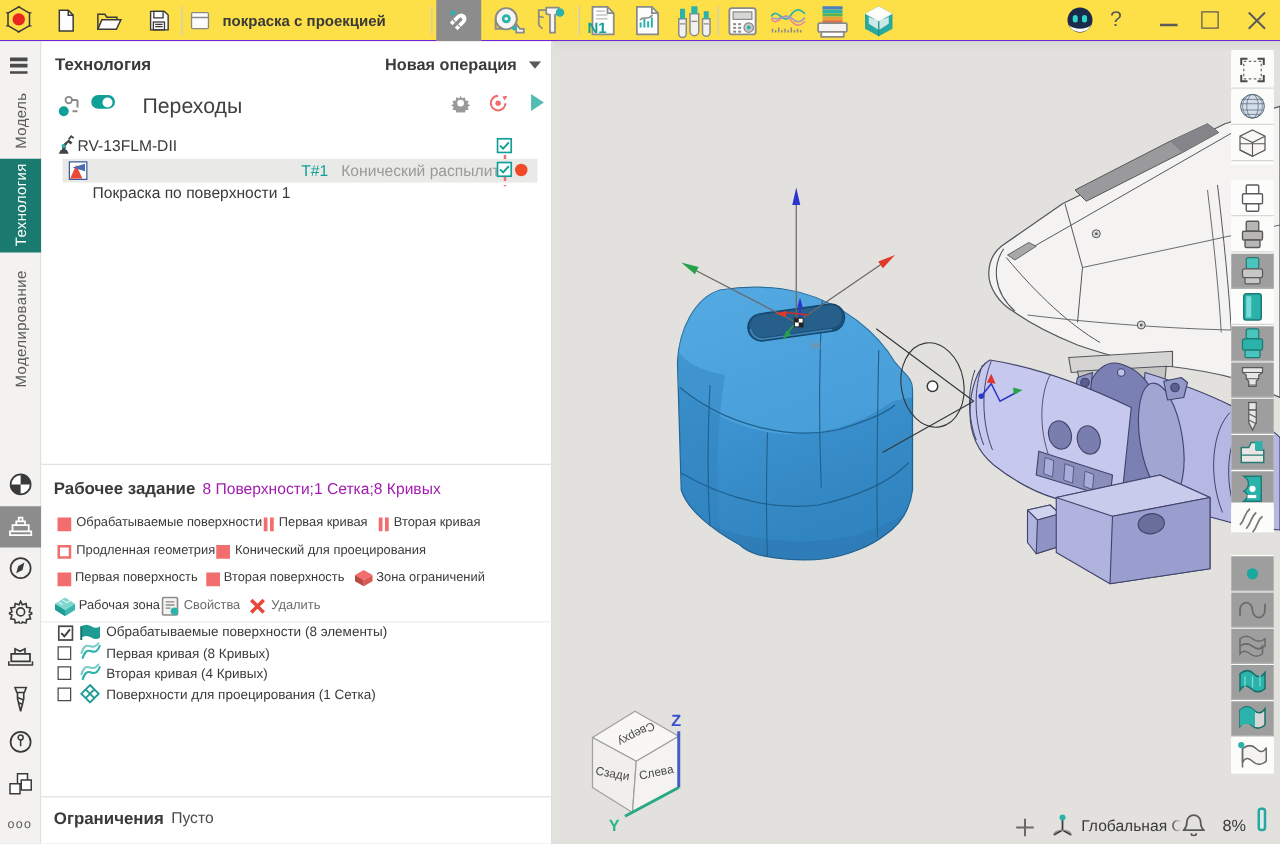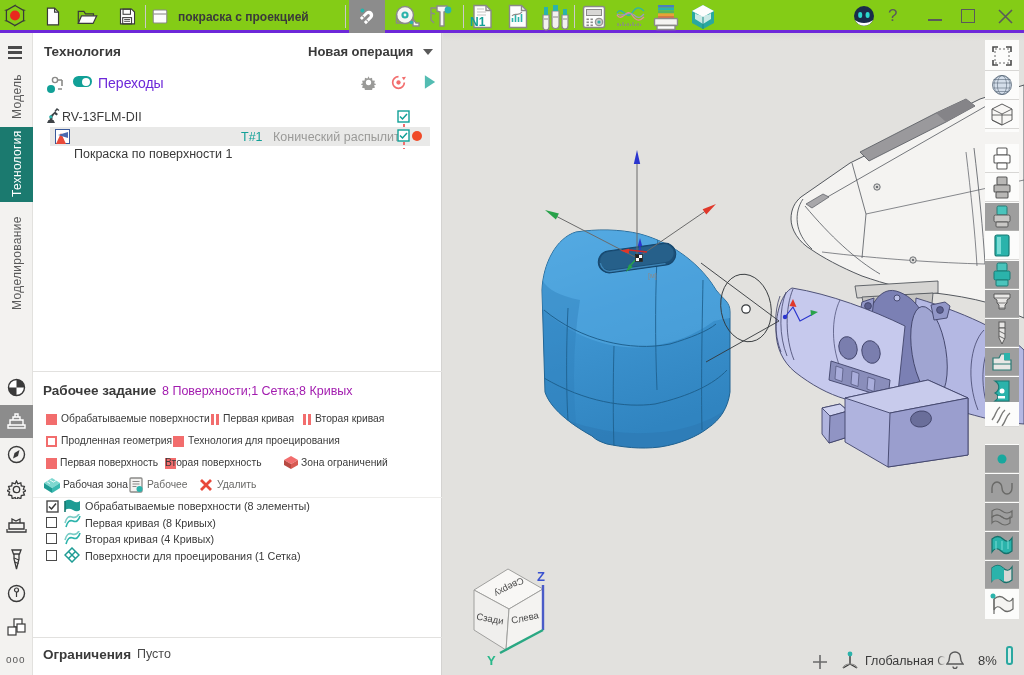--- a/index.html
+++ b/index.html
@@ -1,18 +1,18 @@
 <!DOCTYPE html>
 <html><head>
 <meta charset="utf-8">
 <style>
 * { margin:0; padding:0; box-sizing:border-box; }
 html,body { width:1024px; height:675px; overflow:hidden; }
 body { font-family:"Liberation Sans", sans-serif; position:relative; background:#E2E1DE; }
-#titlebar { position:absolute; left:0; top:0; width:1024px; height:33px; background:#84cc16; border-bottom:3px solid #6d28d9; }
+#titlebar { position:absolute; left:0; top:0; width:1024px; height:33px; background:#fde047; border-bottom:1px solid #6d28d9; }
 #leftstrip { position:absolute; left:0; top:33px; width:33px; height:642px; background:#F3F2F0; border-right:1px solid #E2E1DE; }
 #panel { position:absolute; left:33px; top:33px; width:409px; height:642px; background:#FFFFFF; border-right:1px solid #D4D3D1; }
 #viewport { position:absolute; left:443px; top:33px; width:581px; height:642px; background:linear-gradient(#DAD9D6, #E2E1DE 8px); }
 .vtext { position:absolute; writing-mode:vertical-rl; transform:rotate(180deg); font-size:12px; color:#5A5A5A; letter-spacing:0.3px; }
 .abs { position:absolute; white-space:nowrap; }
 </style>
 </head>
 <body>
 <div id="titlebar">
 
@@ -212,21 +212,21 @@
       <polygon points="0,0 10,0 5,6" fill="#5A5A5A"></polygon>
     </svg>
 
   <svg class="abs" style="left:13px;top:42px;" width="22" height="20" viewBox="0 0 22 20">
     <circle cx="5" cy="14" r="4" fill="#11A097"></circle>
     <path d="M9,5 h7 M16,5 v6 M16,14 h-4" stroke="#8A8A88" stroke-width="1.6" fill="none"></path>
     <circle cx="9" cy="5" r="2.6" fill="#FFF" stroke="#8A8A88" stroke-width="1.4"></circle>
   </svg>
   <div class="abs" style="left:40px;top:43px;width:19px;height:11px;border-radius:6px;background:#11A097;"></div>
   <div class="abs" style="left:49px;top:44.5px;width:8px;height:8px;border-radius:50%;background:#FFF;"></div>
-  <div class="abs" style="left:65px;top:42px;font-size:14px;color:#6d28d9;">Переходы</div>
+  <div class="abs" style="left:81px;top:42px;font-size:17px;color:#404040;">Переходы</div>
   <svg class="abs" style="left:328px;top:42px;" width="15" height="15" viewBox="0 0 17 17">
     <path d="M8.5,1.5 l1.2,2.6 2.8,-0.9 0.4,2.9 2.9,0.4 -0.9,2.8 2.6,1.2 -2.6,1.2 0.9,2.8 -2.9,0.4 -0.4,2.9 -2.8,-0.9 -1.2,2.6 -1.2,-2.6 -2.8,0.9 -0.4,-2.9 -2.9,-0.4 0.9,-2.8 -2.6,-1.2 2.6,-1.2 -0.9,-2.8 2.9,-0.4 0.4,-2.9 2.8,0.9 z" fill="#9A9A98"></path>
     <circle cx="8.5" cy="8.5" r="3" fill="#FFF"></circle>
   </svg>
   <svg class="abs" style="left:358px;top:42px;" width="15" height="15" viewBox="0 0 18 18">
     <path d="M9,2 a7,7 0 1 0 7,7" fill="none" stroke="#F26D6D" stroke-width="2"></path>
     <polygon points="13,2.6 18,2 15.4,6.4" fill="#F26D6D"></polygon>
     <circle cx="9" cy="9" r="2.6" fill="#F26D6D"></circle>
   </svg>
   <svg class="abs" style="left:391px;top:42px;" width="12" height="14" viewBox="0 0 14 16">
@@ -271,44 +271,44 @@
     <div class="abs" style="left:28px;top:376px;">Обрабатываемые поверхности</div>
     <div class="abs" style="left:178px;top:377px;width:2.5px;height:11px;background:#F26D6D;"></div>
     <div class="abs" style="left:183px;top:377px;width:2.5px;height:11px;background:#F26D6D;"></div>
     <div class="abs" style="left:190px;top:376px;">Первая кривая</div>
     <div class="abs" style="left:270px;top:377px;width:2.5px;height:11px;background:#F26D6D;"></div>
     <div class="abs" style="left:275px;top:377px;width:2.5px;height:11px;background:#F26D6D;"></div>
     <div class="abs" style="left:282px;top:376px;">Вторая кривая</div>
     <div class="abs" style="left:13px;top:399px;width:11px;height:11px;background:#FFF;border:2px solid #F26D6D;"></div>
     <div class="abs" style="left:28px;top:398px;">Продленная геометрия</div>
     <div class="abs" style="left:140px;top:399px;width:11px;height:11px;background:#F26D6D;"></div>
-    <div class="abs" style="left:155px;top:398px;">Технология для проецирования</div>
+    <div class="abs" style="left:155px;top:398px;">Конический для проецирования</div>
     <div class="abs" style="left:13px;top:421px;width:11px;height:11px;background:#F26D6D;"></div>
     <div class="abs" style="left:27px;top:420px;">Первая поверхность</div>
     <div class="abs" style="left:132px;top:421px;width:11px;height:11px;background:#F26D6D;"></div>
-    <div class="abs" style="left:132px;top:420px;">Вторая поверхность</div>
+    <div class="abs" style="left:146px;top:420px;">Вторая поверхность</div>
     <svg class="abs" style="left:250px;top:418px;" width="16" height="15" viewBox="0 0 16 15">
       <polygon points="8,1 15,5 8,9 1,5" fill="#F26D6D"></polygon>
       <polygon points="1,5 8,9 8,14 1,10" fill="#B84A42"></polygon>
       <polygon points="15,5 8,9 8,14 15,10" fill="#D85A52"></polygon>
     </svg>
     <div class="abs" style="left:268px;top:420px;">Зона ограничений</div>
     <svg class="abs" style="left:10px;top:440px;" width="18" height="17" viewBox="0 0 18 17">
       <polygon points="9,1 17,6 9,11 1,6" fill="#7ED8D0"></polygon>
       <polygon points="1,6 9,11 9,16 1,11" fill="#1E9C94"></polygon>
       <polygon points="17,6 9,11 9,16 17,11" fill="#3AB8B0"></polygon>
       <path d="M4,4.8 l3,1.8 M7,3 l3,1.8 M10,5.4 l3,-1.8" stroke="#FFF" stroke-width="0.8"></path>
     </svg>
     <div class="abs" style="left:30px;top:442px;">Рабочая зона</div>
     <svg class="abs" style="left:96px;top:440px;" width="15" height="17" viewBox="0 0 15 17">
       <rect x="1" y="1" width="12" height="14" rx="1" fill="#F4F3F1" stroke="#8A8A88" stroke-width="1.3"></rect>
       <path d="M3.5,4.5 h7 M3.5,7 h7 M3.5,9.5 h4" stroke="#8A8A88" stroke-width="1.1"></path>
       <circle cx="10.5" cy="12" r="3" fill="#2BB3AB"></circle>
     </svg>
-    <div class="abs" style="left:114px;top:442px;color:#6A6A68;">Рабочее</div>
+    <div class="abs" style="left:114px;top:442px;color:#6A6A68;">Свойства</div>
     <svg class="abs" style="left:166px;top:441px;" width="14" height="14" viewBox="0 0 14 14">
       <path d="M2,2 L12,12 M12,2 L2,12" stroke="#E8483A" stroke-width="2.8"></path>
     </svg>
     <div class="abs" style="left:184px;top:442px;color:#6A6A68;">Удалить</div>
   </div>
   <div class="abs" style="left:0;top:464px;width:409px;height:1px;background:#EEEDEB;"></div>
   <div id="checklist" style="position:absolute;left:0;top:0;font-size:10.8px;color:#3A3A3A;">
     <svg class="abs" style="left:13px;top:467px;" width="13" height="13" viewBox="0 0 13 13">
       <rect x="1" y="1" width="11" height="11" fill="#FFF" stroke="#4A4A4A" stroke-width="1.4"></rect>
       <path d="M3,6.5 l2.5,2.5 4.5,-5.5" fill="none" stroke="#3A3A3A" stroke-width="1.5"></path>

